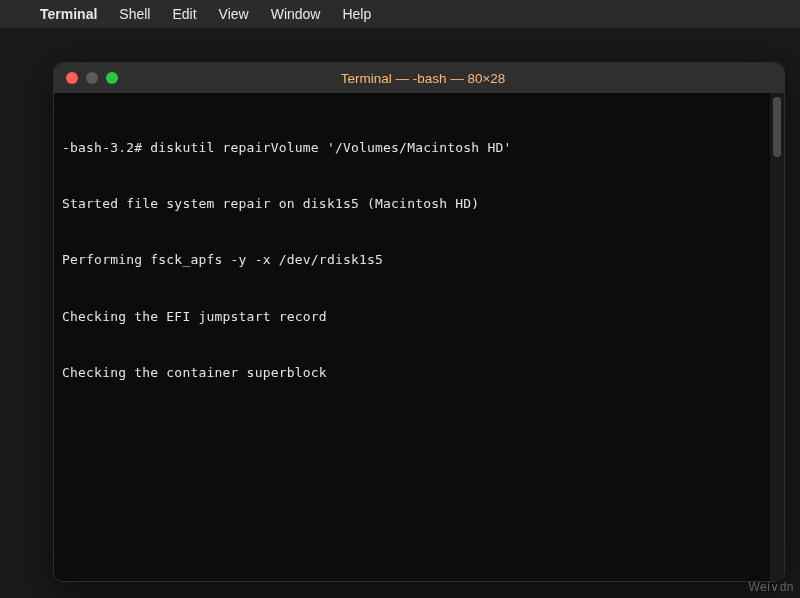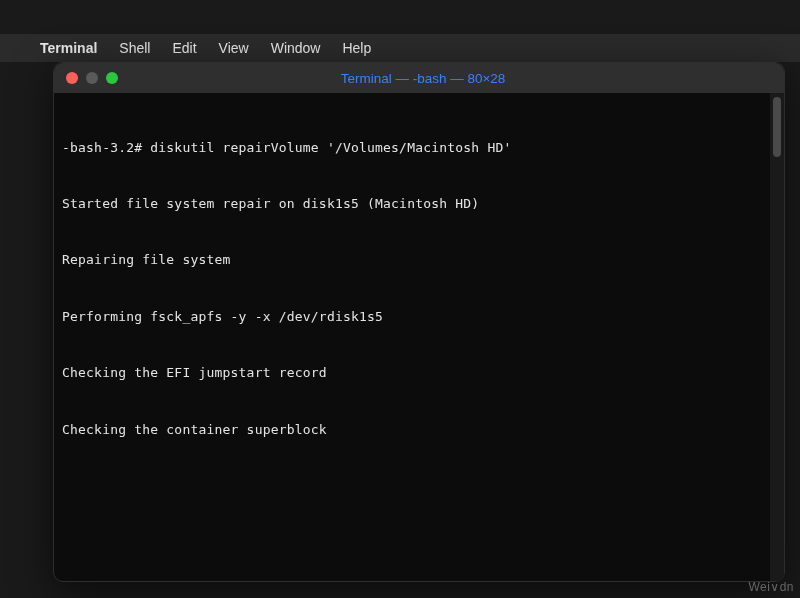--- a/index.html
+++ b/index.html
@@ -13,21 +13,20 @@
   
   .menubar {
     height: 28px;
     background: #2b2b2b;
     display: flex;
     align-items: center;
     padding: 0 18px;
     gap: 22px;
     color: #e8e8e8;
     font-size: 14px;
-    margin-top: 34px;
   }
   .menubar .apple {
     font-size: 16px;
     line-height: 1;
   }
   .menubar .app-name { font-weight: 600; }
   .menubar .menu-item { cursor: default; }
 
   
   .terminal-window {
@@ -61,21 +60,21 @@
     width: 12px; height: 12px;
     border-radius: 50%;
   }
   .tl.close { background: #ff5f57; }
   .tl.min   { background: #5a5a5a; }
   .tl.max   { background: #28c840; }
   .window-title {
     position: absolute;
     left: 8px; right: 0;
     text-align: center;
-    color: #3b82f6;
+    color: #fdba74;
     font-size: 13.5px;
     font-weight: 500;
     pointer-events: none;
   }
   .term-body {
     flex: 1;
     display: flex;
     position: relative;
   }
   .term-content {
@@ -135,21 +134,20 @@
       <div class="tl close"></div>
       <div class="tl min"></div>
       <div class="tl max"></div>
     </div>
     <div class="window-title">Terminal — -bash — 80×28</div>
   </div>
   <div class="term-body">
     <div class="term-content">
       <span class="line">-bash-3.2# diskutil repairVolume '/Volumes/Macintosh HD'</span>
       <span class="line">Started file system repair on disk1s5 (Macintosh HD)</span>
-      <span class="line">Repairing file system</span>
       <span class="line">Performing fsck_apfs -y -x /dev/rdisk1s5</span>
       <span class="line">Checking the EFI jumpstart record</span>
       <span class="line">Checking the container superblock</span>
       
       
       
       
       
       
       

